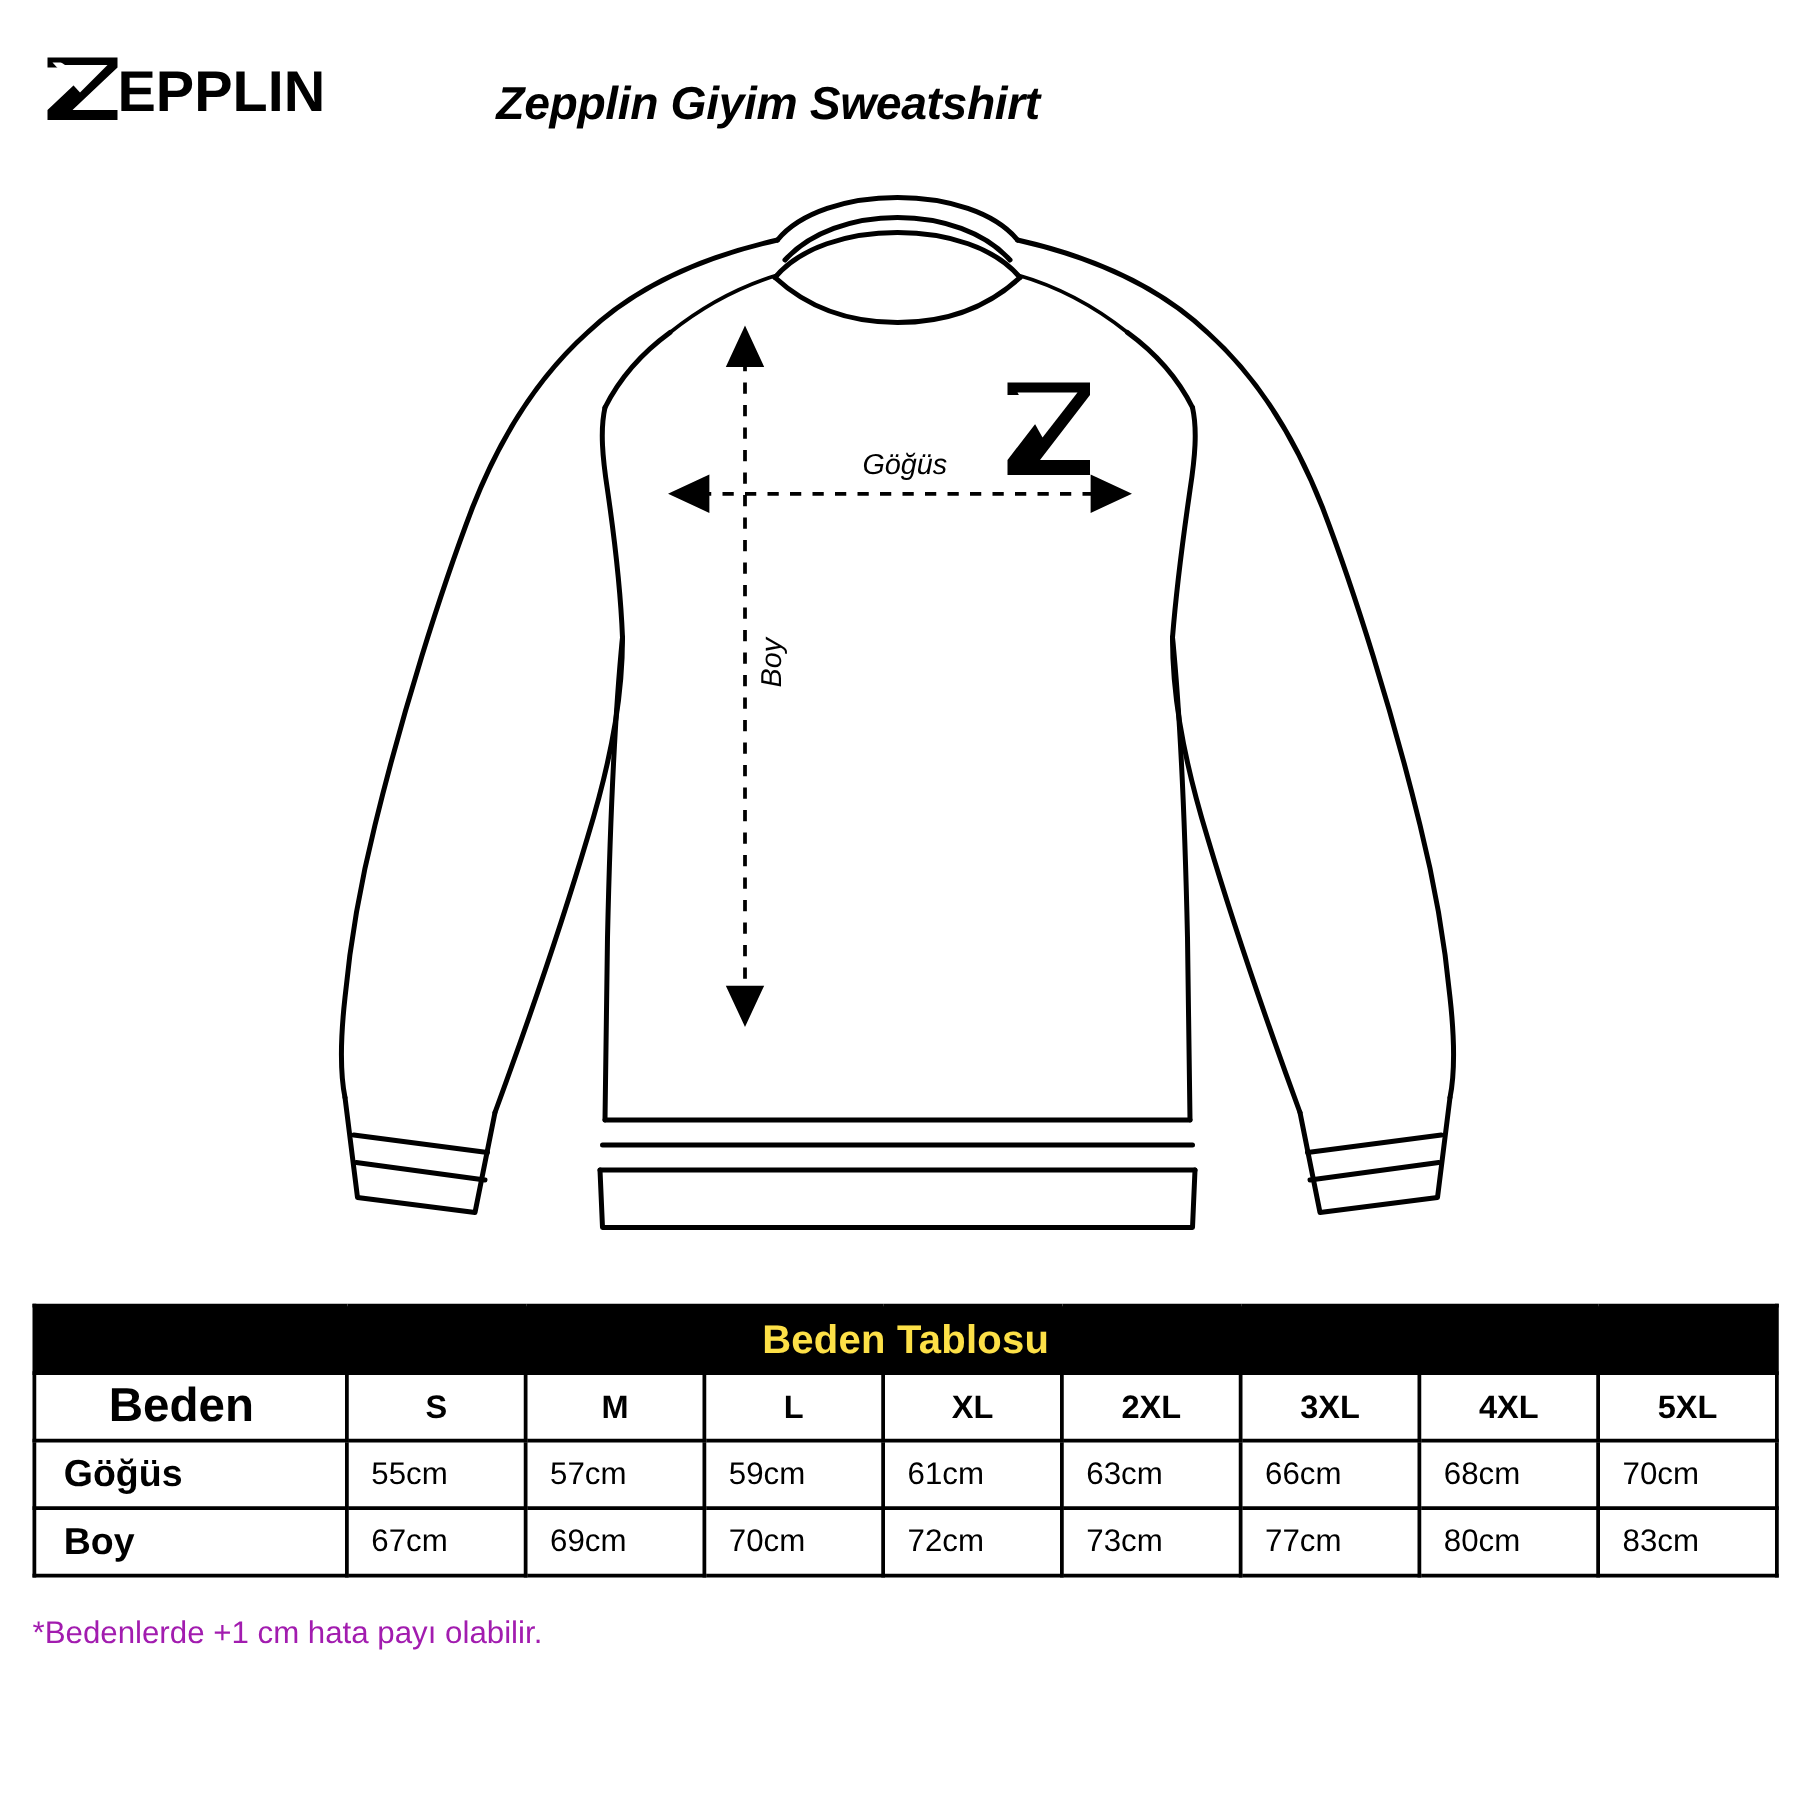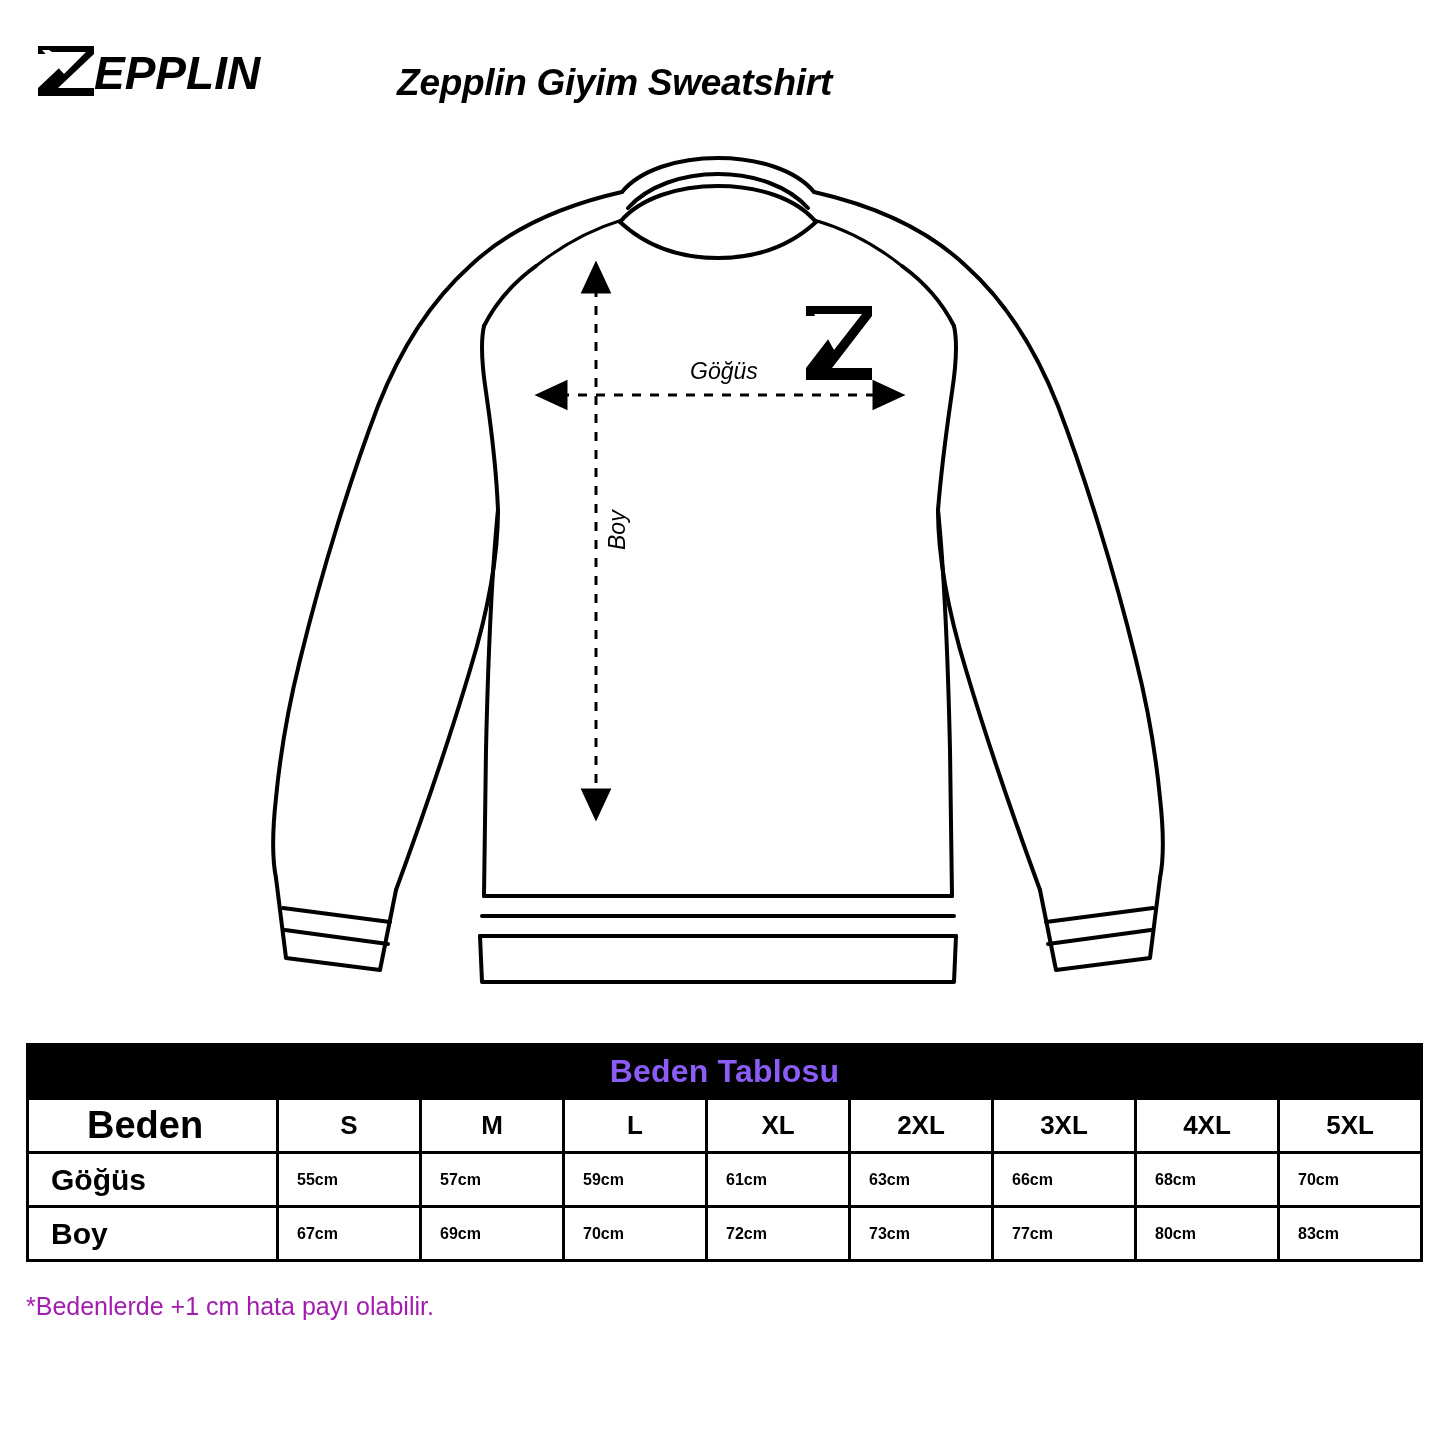--- a/index.html
+++ b/index.html
@@ -25,21 +25,20 @@
     height: 140px;
   }
   .brand-logo {
     position: absolute;
     left: 32px;
     top: 40px;
     width: 240px;
     height: 62px;
     display: flex;
     align-items: center;
-    font-style: italic;
   }
   .brand-logo svg { display: block; }
 
   .chart-title {
     position: absolute;
     left: 0;
     top: 62px;
     width: 1229px;
     text-align: center;
     font-size: 37px;
@@ -89,40 +88,40 @@
     table-layout: fixed;
   }
   .size-table th, .size-table td {
     border: 3px solid #000;
     text-align: center;
     height: 54px;
     box-sizing: border-box;
   }
   .table-title {
     background: #000;
-    color: #8b5cf6;
+    color: #fde047;
     font-size: 32px;
     font-weight: 700;
     height: 62px;
     letter-spacing: 0.2px;
   }
   .hdr-row th {
     font-size: 26px;
     font-weight: 700;
   }
   .hdr-row th.rowhead {
     font-size: 38px;
     text-align: left;
     padding-left: 58px;
   }
   .data-row td {
-    font-size: 16px;
+    font-size: 25px;
     text-align: left;
     padding-left: 18px;
-    font-weight: 700;
+    font-weight: 400;
   }
   .data-row td.rowhead {
     font-size: 30px;
     font-weight: 700;
     padding-left: 22px;
   }
 
   col.c-label { width: 250px; }
   col.c-size  { width: 143px; }
 

